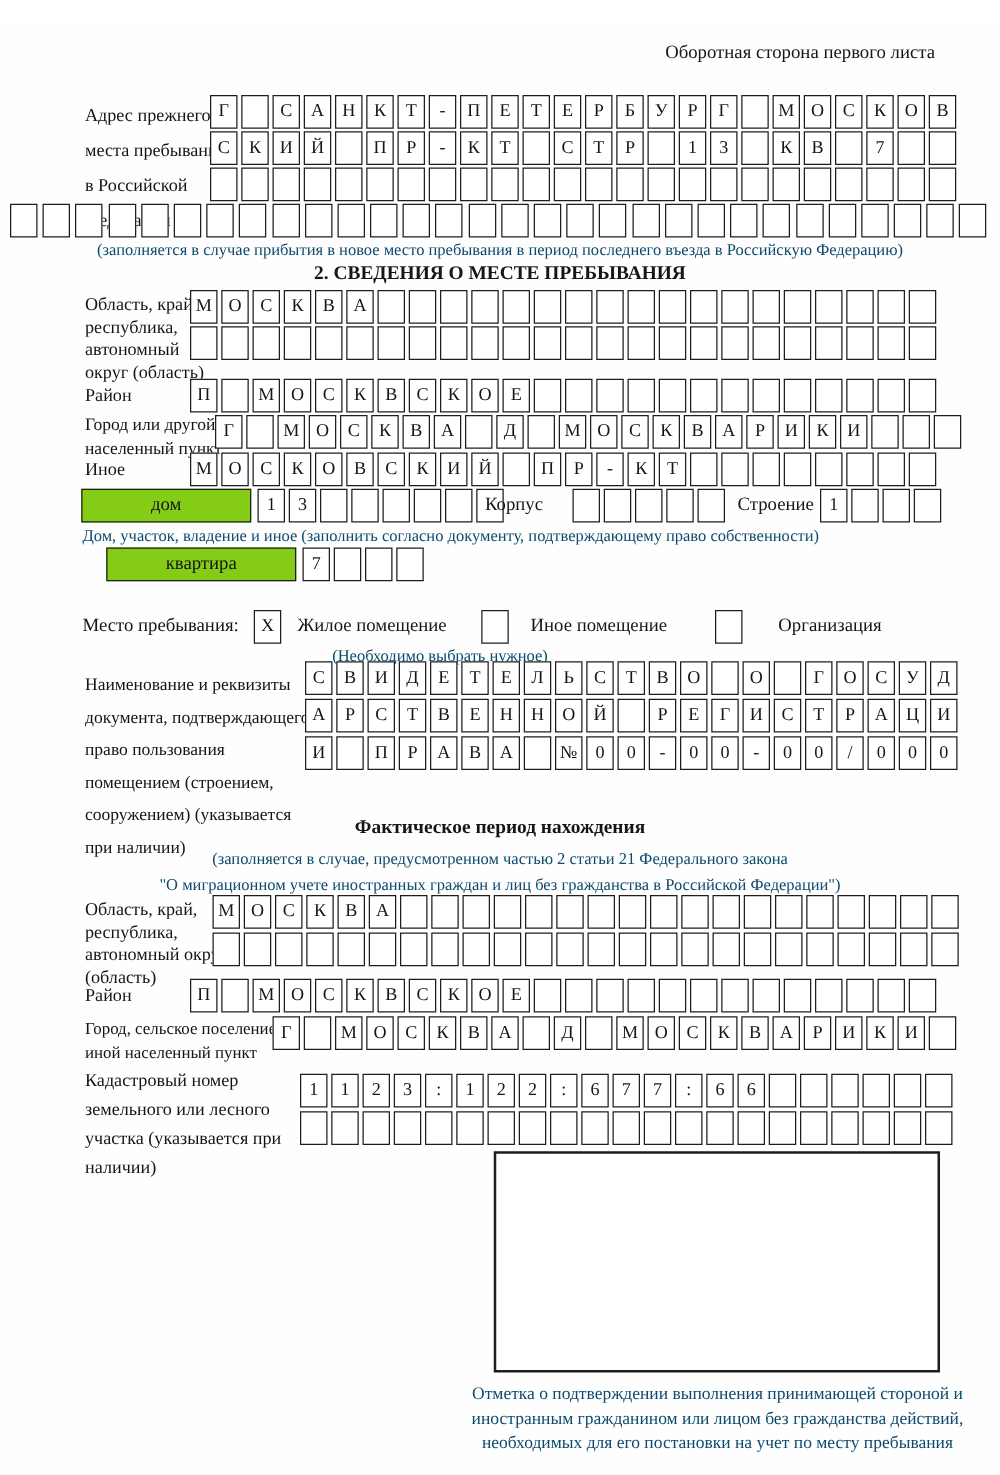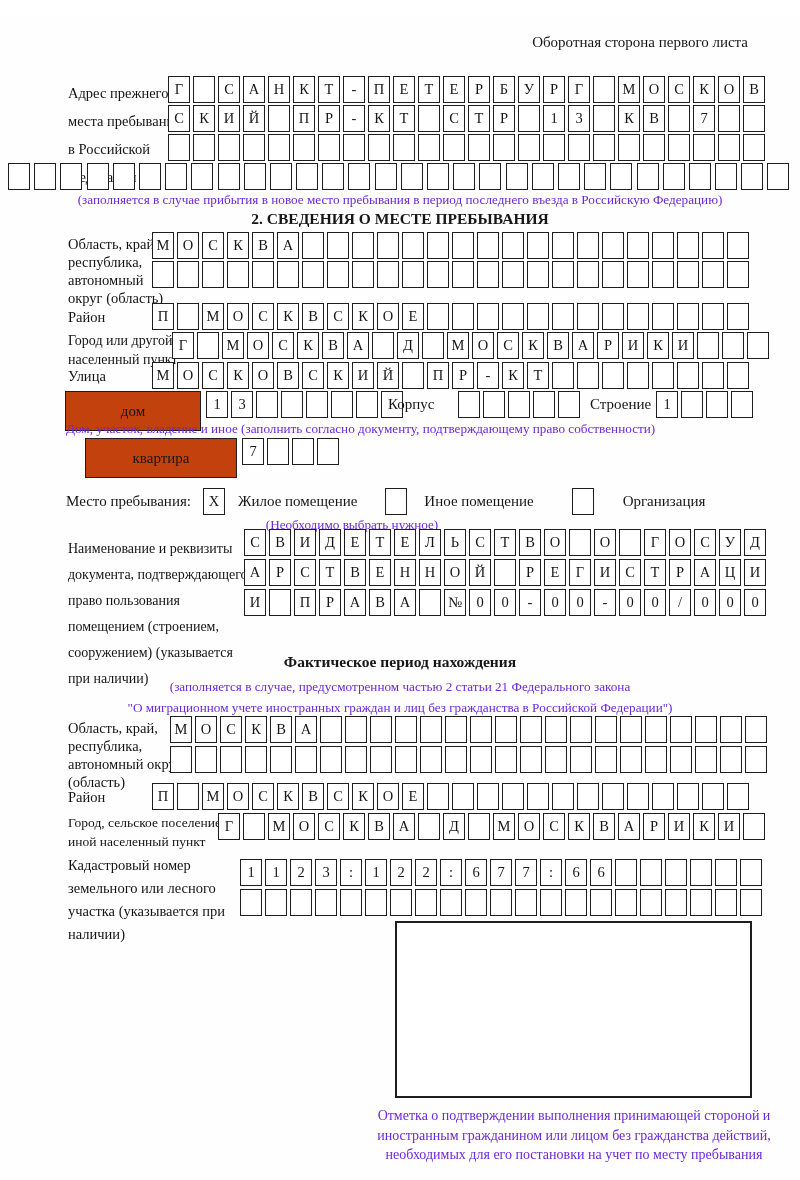--- a/index.html
+++ b/index.html
@@ -4,36 +4,36 @@
 <style>
   html,body { margin:0; padding:0; background:#ffffff; }
   .page {
     position:relative; width:800px; height:1180px; margin:16px auto;
     background:#fefefe; color:#161616;
     font-family:"Liberation Serif","DejaVu Serif",serif;
     overflow:hidden;
   }
   .abs { position:absolute; }
   .lbl { position:absolute; font-size:14.5px; line-height:18px; color:#141414; }
-  .cap { position:absolute; font-size:13.2px; color:#6d28d9; }
+  .cap { position:absolute; font-size:13.2px; color:#0c4a6e; }
   .center { text-align:center; width:100%; left:0; }
   .bold { font-weight:bold; }
   .boxrow { position:absolute; display:flex; }
   .cell {
     display:inline-flex; align-items:center; justify-content:center;
     box-sizing:border-box; width:22px; height:27px;
     border:1.6px solid #1e1e1e; margin-right:3px;
     font-size:14.5px; background:#fff; flex:none;
   }
   .cell:last-child { margin-right:0; }
   .wide .cell { width:22px; margin-right:4.2px; }
   .bigbox {
-    position:absolute; box-sizing:border-box; height:40px;
+    position:absolute; box-sizing:border-box; height:27px;
     border:1.6px solid #1e1e1e; display:flex; align-items:center; justify-content:center;
-    font-size:15px; background:#c2410c;
+    font-size:15px; background:#84cc16;
   }
   .inline-lbl { font-size:15px; white-space:nowrap; }
   .mrow { position:absolute; display:flex; align-items:center; }
   .stamp {
     position:absolute; box-sizing:border-box;
     border:2px solid #1e1e1e; background:#fff;
   }
 </style>
 </head>
 <body>
@@ -260,21 +260,21 @@
       <span class="cell">А</span>
       <span class="cell">Р</span>
       <span class="cell">И</span>
       <span class="cell">К</span>
       <span class="cell">И</span>
       <span class="cell"></span>
       <span class="cell"></span>
       <span class="cell"></span>
     </div>
 
-  <div class="lbl" style="left:68px; top:351px;">Улица</div>
+  <div class="lbl" style="left:68px; top:351px;">Иное</div>
   <div class="boxrow" style="left:152px; top:346px;">
       <span class="cell">М</span>
       <span class="cell">О</span>
       <span class="cell">С</span>
       <span class="cell">К</span>
       <span class="cell">О</span>
       <span class="cell">В</span>
       <span class="cell">С</span>
       <span class="cell">К</span>
       <span class="cell">И</span>

